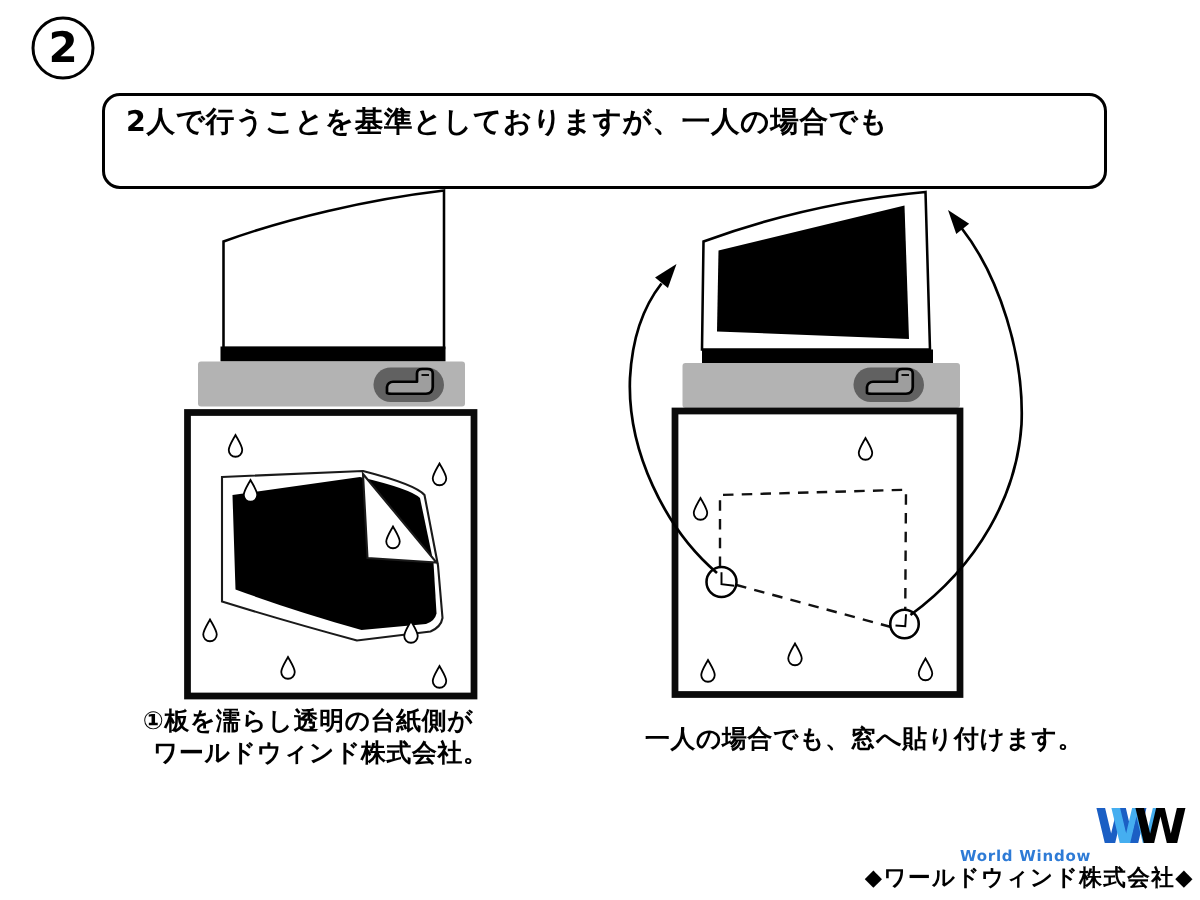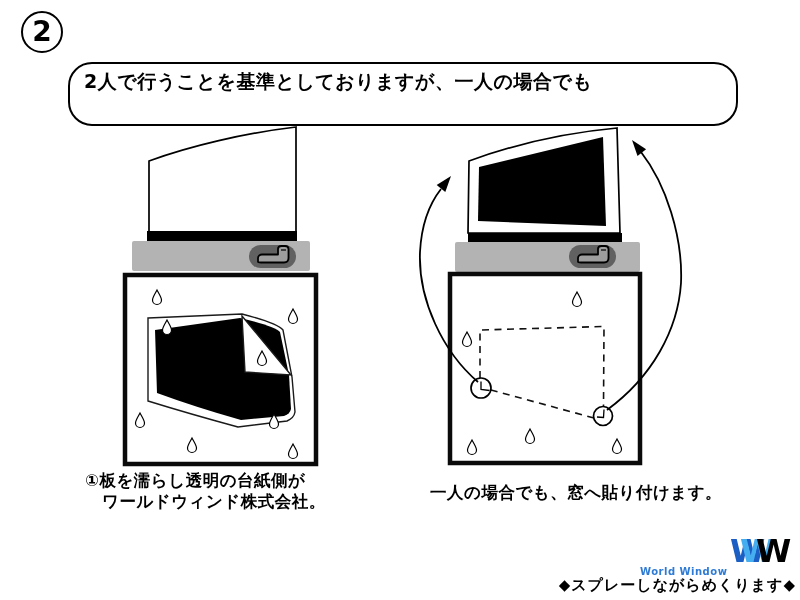--- a/index.html
+++ b/index.html
@@ -11,32 +11,32 @@
   .abs{position:absolute;}
   
   .step-circle{
     left:21px;top:11px;width:38px;height:38px;border:2.5px solid #000;
     border-radius:50%;display:flex;align-items:center;justify-content:center;
     font-size:28px;font-weight:600;line-height:1;
   }
   
   .bubble{
     left:68px;top:62px;width:652px;height:56px;border:2px solid #000;
-    border-radius:24px;padding:4px 0 0 14px;box-sizing:content-box;
+    border-radius:12px;padding:4px 0 0 14px;box-sizing:content-box;
     background:#fff;
   }
   .bubble .line{
     font-size:19px;font-weight:600;line-height:26px;letter-spacing:0.5px;
     white-space:nowrap;
   }
   
   .caption{font-weight:600;letter-spacing:0.5px;}
   .caption .line{font-size:16.5px;line-height:21px;white-space:nowrap;}
   .caption .indent{padding-left:17px;}
-  .caption-left{left:85px;top:470px;}
+  .caption-left{left:85px;top:470px;text-align:center;}
   .caption-right{left:413px;top:482px;}
   
   .logo-mark{left:716px;top:534px;width:76px;height:34px;}
   .logo-name{
     left:640px;top:566px;width:150px;text-align:left;
     font-size:10px;font-weight:600;letter-spacing:0.5px;
   }
   .company-line{
     left:400px;top:576px;width:396px;text-align:right;
     font-size:15px;font-weight:700;letter-spacing:1px;white-space:nowrap;
@@ -144,13 +144,13 @@
 <div class="abs caption caption-right">
   <div class="line indent">一人の場合でも、窓へ貼り付けます。</div>
 </div>
 
 <svg class="abs logo-mark" width="76" height="34" viewBox="0 0 76 34">
   <text x="14" y="28" font-size="32" font-weight="bold" fill="#1b5fc4">W</text>
   <text x="24" y="28" font-size="32" font-weight="bold" fill="#45aef0">W</text>
   <text x="40" y="28" font-size="32" font-weight="bold" fill="#000000">W</text>
 </svg>
 <div class="abs logo-name" style="color:#2e7bd6">World Window</div>
-<div class="abs company-line">◆スプレーしながらめくります◆</div>
+<div class="abs company-line">◆ワールドウィンド株式会社◆</div>
 
 </body></html>

